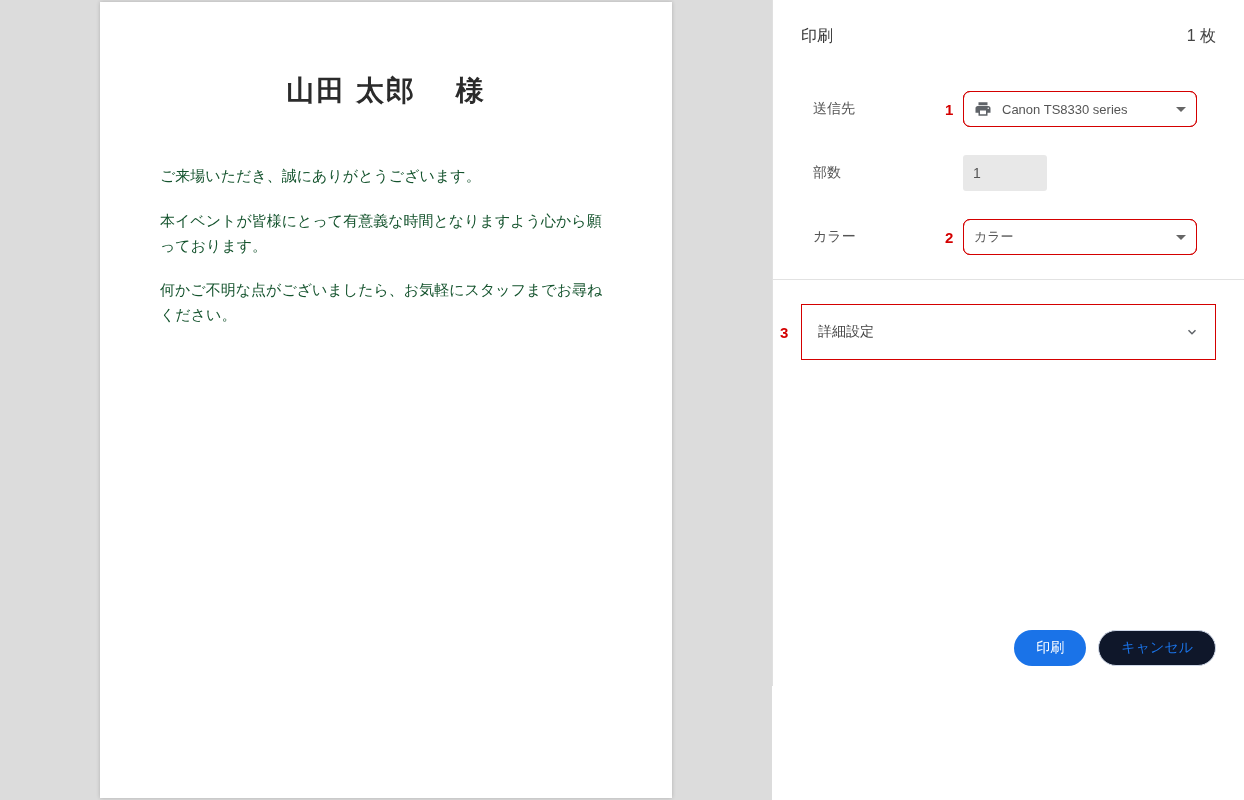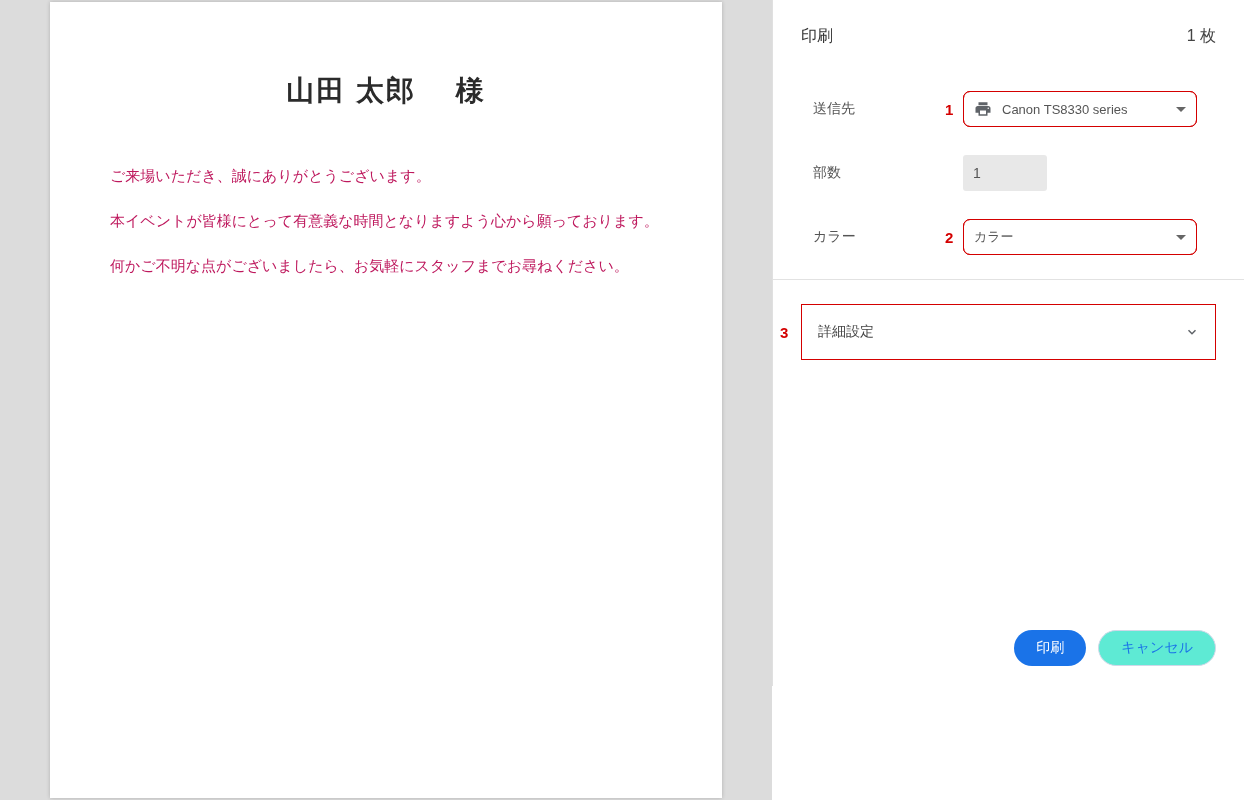--- a/index.html
+++ b/index.html
@@ -13,40 +13,40 @@
     }
     .preview-area {
       width: 772px;
       height: 800px;
       background: #dcdcdc;
       display: flex;
       justify-content: center;
       padding-top: 2px;
     }
     .page {
-      width: 672px;
+      width: 572px;
       height: 796px;
       background: #fff;
       box-shadow: 0 0 4px rgba(0,0,0,0.2);
       padding: 70px 60px 60px 60px;
       color: #333;
     }
     .page-title {
       text-align: center;
       font-size: 28px;
       font-weight: bold;
       letter-spacing: 2px;
       margin-bottom: 54px;
       color: #2b2b2b;
     }
     .page-body p {
       font-size: 15px;
       line-height: 1.65;
       margin-bottom: 20px;
-      color: #be185d;
+      color: #14532d;
     }
     .sign {
       text-align: right;
       font-size: 15px;
       line-height: 1.5;
       color: #444;
       margin-top: 6px;
     }
 
     .panel {
@@ -191,21 +191,21 @@
       align-items: center;
       justify-content: center;
       cursor: pointer;
     }
     .btn-primary {
       background: #1a73e8;
       color: #fff;
       border: none;
     }
     .btn-secondary {
-      background: #5eead4;
+      background: #0f172a;
       color: #1a73e8;
       border: 1px solid #cfd8e8;
     }
   </style>
 </head>
 <body>
 
 <div class="preview-area">
   <div class="page">
     <div class="page-title">山田 太郎　 様</div>

